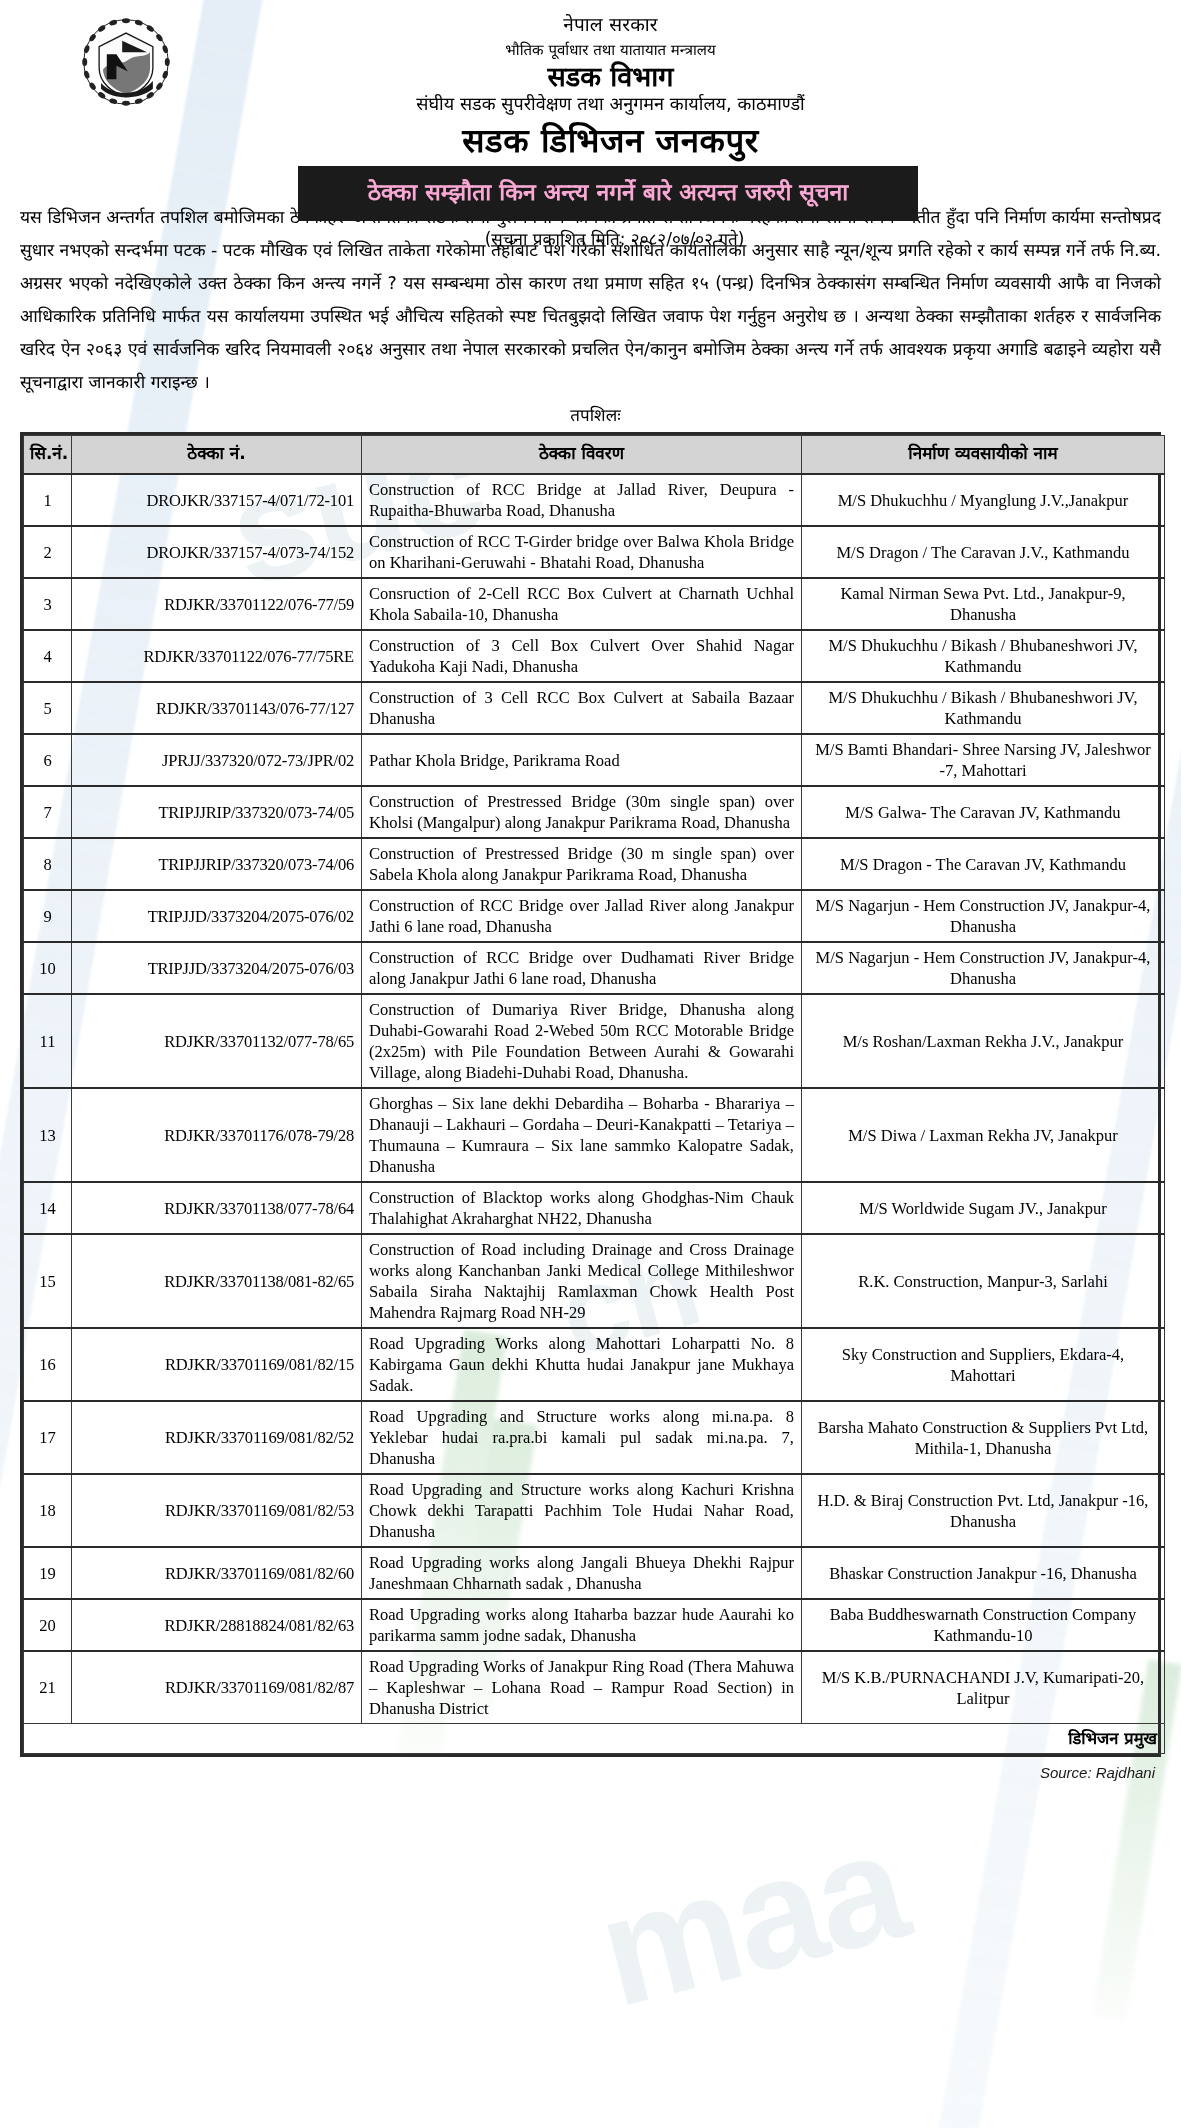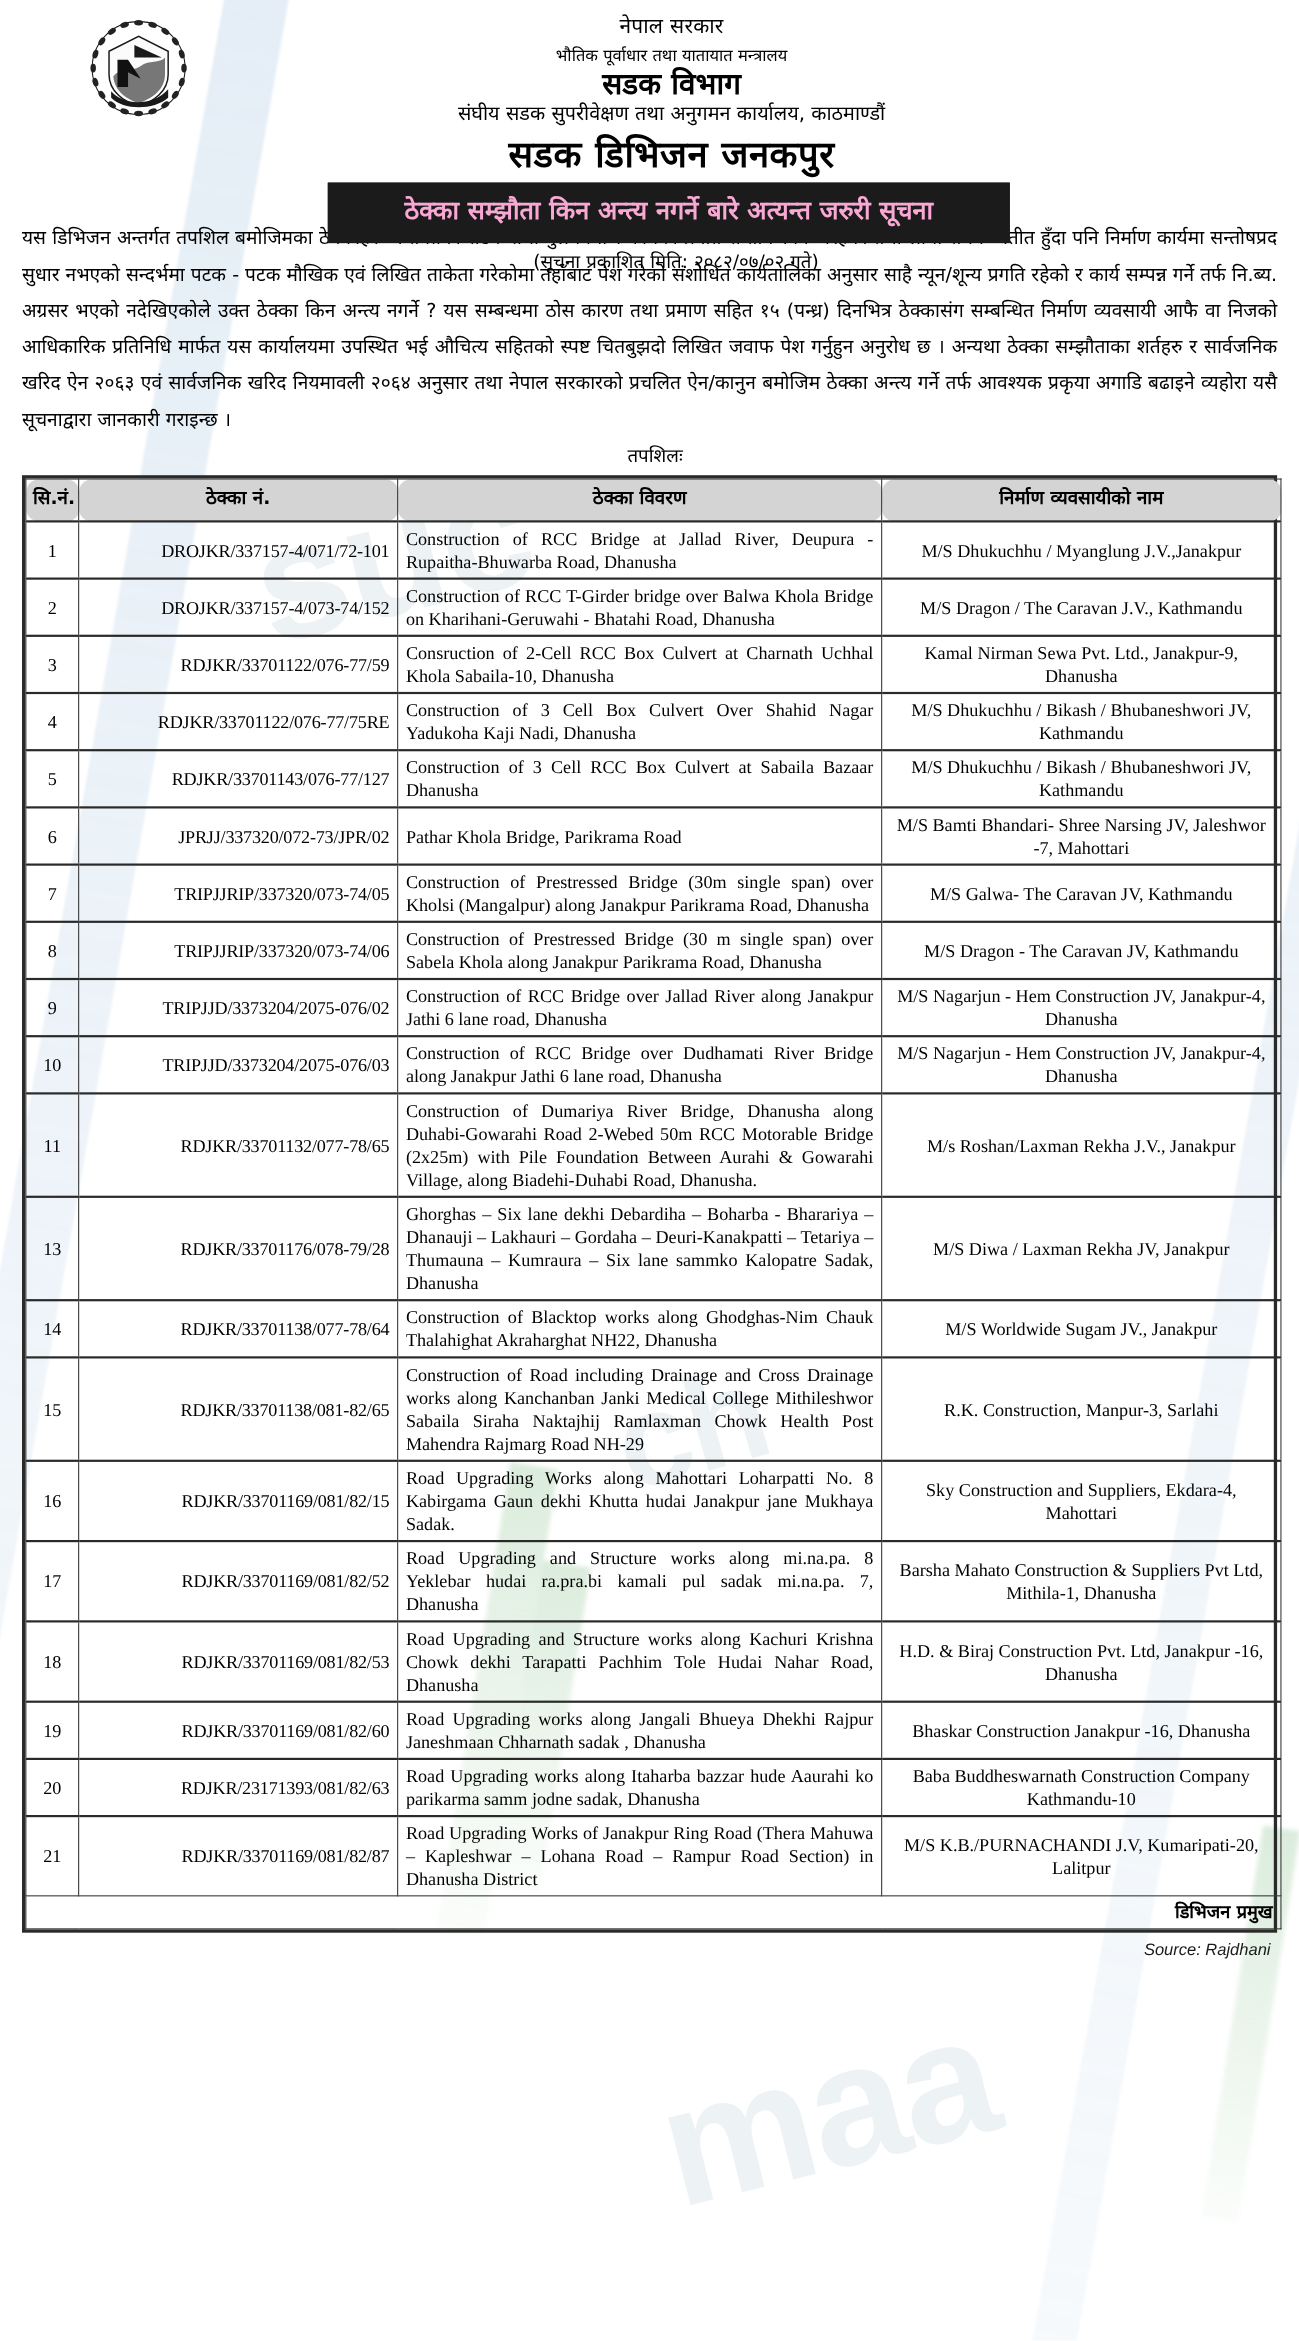--- a/index.html
+++ b/index.html
@@ -166,21 +166,20 @@
     font-size: 16.5px;
     line-height: 21px;
   }
   table.notice-table thead th {
     background: #d4d4d4;
     text-align: center;
     font-weight: bold;
     font-size: 17px;
     padding: 7px 6px 9px 6px;
     border-bottom: 2px solid #2a2a2a;
-    border-radius: 11px;
   }
   .col-sn { width: 48px; }
   .col-contract { width: 290px; }
   .col-desc { width: 440px; }
   .col-firm { width: 363px; }
 
   td.c-sn {
     text-align: center;
     font-size: 17px;
   }
@@ -423,21 +422,21 @@
               <td class="c-firm">H.D. &amp; Biraj Construction Pvt. Ltd, Janakpur -16, Dhanusha</td>
             </tr>
             <tr class="r-sep">
               <td class="c-sn">19</td>
               <td class="c-contract">RDJKR/33701169/081/82/60</td>
               <td class="c-desc">Road Upgrading works along Jangali Bhueya Dhekhi Rajpur Janeshmaan Chharnath sadak ,  Dhanusha</td>
               <td class="c-firm">Bhaskar Construction Janakpur -16, Dhanusha</td>
             </tr>
             <tr class="r-sep">
               <td class="c-sn">20</td>
-              <td class="c-contract">RDJKR/23171393/081/82/63</td>
+              <td class="c-contract">RDJKR/28818824/081/82/63</td>
               <td class="c-desc">Road Upgrading works along Itaharba bazzar hude Aaurahi ko parikarma samm jodne sadak, Dhanusha</td>
               <td class="c-firm">Baba  Buddheswarnath Construction Company Kathmandu-10</td>
             </tr>
             <tr class="r-sep">
               <td class="c-sn">21</td>
               <td class="c-contract">RDJKR/33701169/081/82/87</td>
               <td class="c-desc">Road Upgrading Works of Janakpur Ring Road (Thera Mahuwa – Kapleshwar – Lohana Road – Rampur Road Section) in Dhanusha District</td>
               <td class="c-firm">M/S K.B./PURNACHANDI J.V, Kumaripati-20, Lalitpur</td>
             </tr>
           </tbody>

